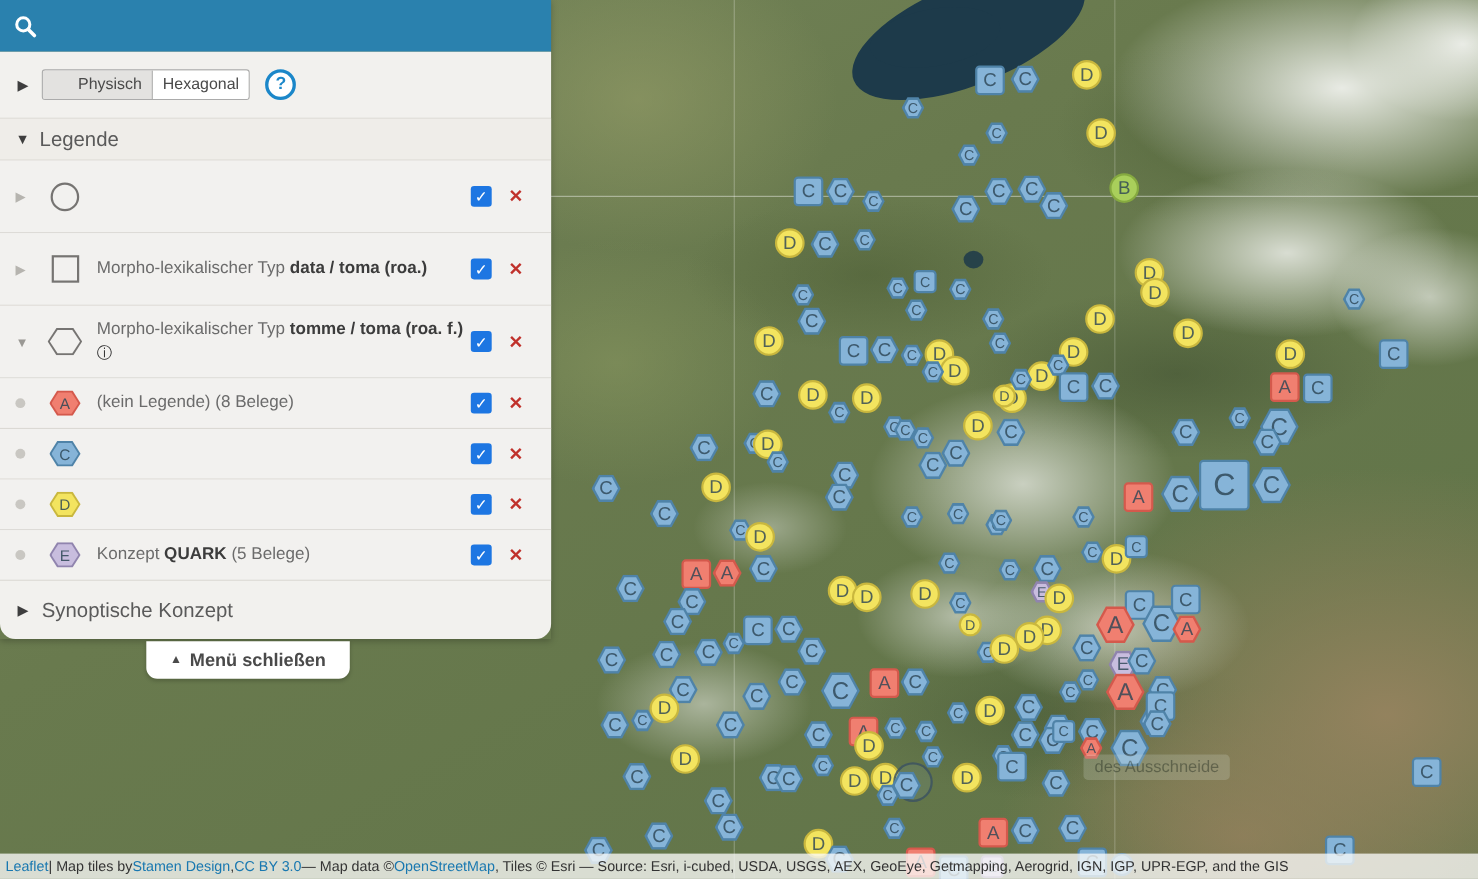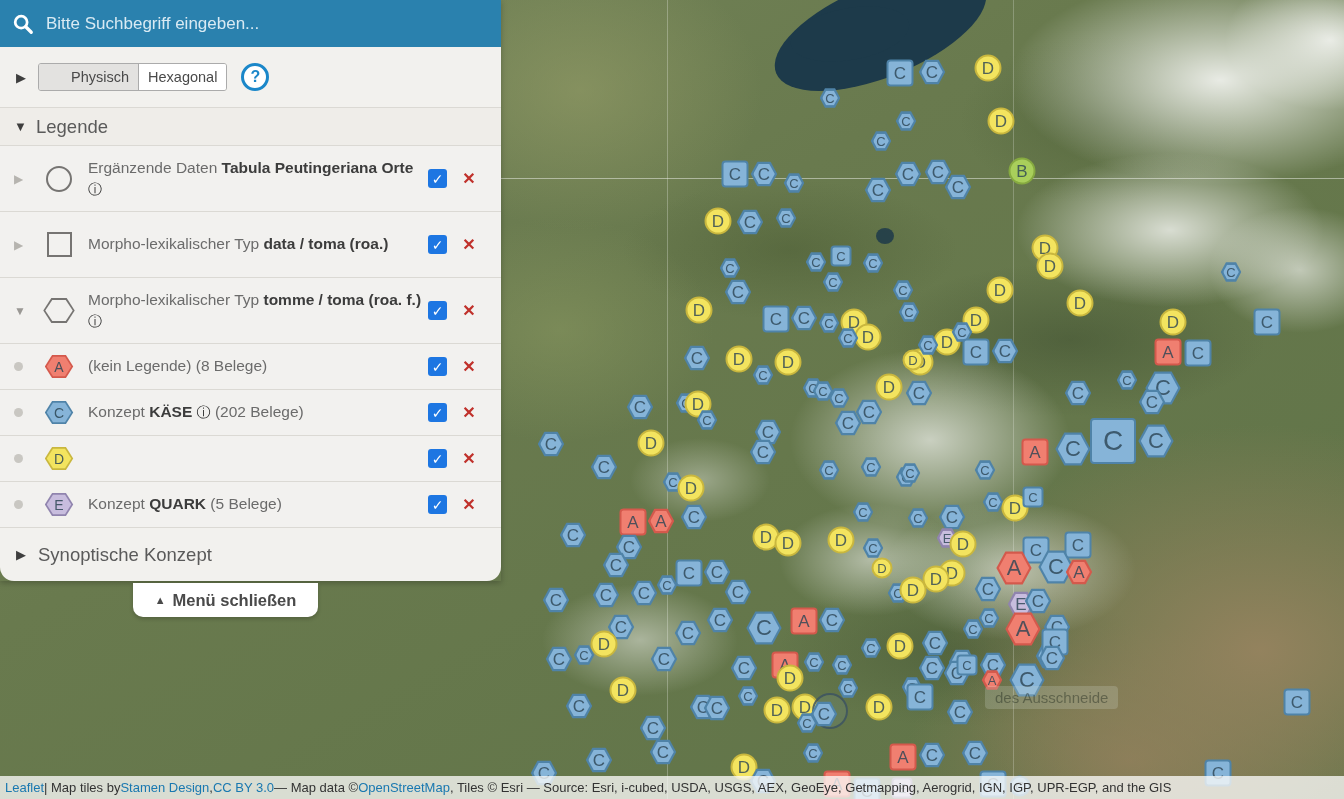--- a/index.html
+++ b/index.html
@@ -816,21 +816,20 @@
     </div>
   <div id="fade-tip">des Ausschneide</div>
 </div>
 
 <div id="sidebar">
   <div id="searchbar">
     <svg width="22" height="22" viewBox="0 0 24 24">
       <circle cx="10" cy="10" r="6.5" fill="none" stroke="#fff" stroke-width="3"></circle>
       <line x1="15" y1="15" x2="21" y2="21" stroke="#fff" stroke-width="3.6" stroke-linecap="round"></line>
     </svg>
-    <input id="search-input" type="text" placeholder="Bitte Suchbegriff eingeben..." style="">
   </div>
 
   <div id="panel">
 
     <div class="prow r-carto">
       <span class="arrow">▶</span>
       <span id="mode-toggle">
         <span class="tbtn active">Physisch</span>
         <span class="tbtn">Hexagonal</span>
       </span>
@@ -840,24 +839,20 @@
     <div class="prow r-head">
       <span class="arrow">▼</span>
       <span class="sec-title">Legende</span>
     </div>
 
     <div class="lrow layer-big">
       <span class="exp">▶</span>
       <span class="ico-cell">
           <span class="shp circle"><i></i></span>
         </span>
-      <span class="lbl">
-        <span>Ergänzende Daten</span> <b>Tabula Peutingeriana Orte</b>
-        <span class="info-i">ⓘ</span>
-      </span>
       <span class="controls">
         <span class="cbx"></span>
         <span class="del">✕</span>
       </span>
     </div>
 
     <div class="lrow layer-big">
       <span class="exp">▶</span>
       <span class="ico-cell">
           <span class="shp square"><i></i></span>
@@ -911,25 +906,20 @@
     <div class="lrow concept">
       <span class="bullet">
           <i></i>
         </span>
       <span class="ico-cell">
           <span class="chex" style="background: rgb(79, 131, 168);">
             <i style="background: rgb(134, 180, 216);"></i>
             <b>C</b>
           </span>
         </span>
-      <span class="lbl">
-        <span>Konzept</span> <b>KÄSE</b>
-        <span class="info-i">ⓘ</span>
-        <span>(202 Belege)</span>
-      </span>
       <span class="controls">
         <span class="cbx"></span>
         <span class="del">✕</span>
       </span>
     </div>
 
     <div class="lrow concept">
       <span class="bullet">
           <i></i>
         </span>

